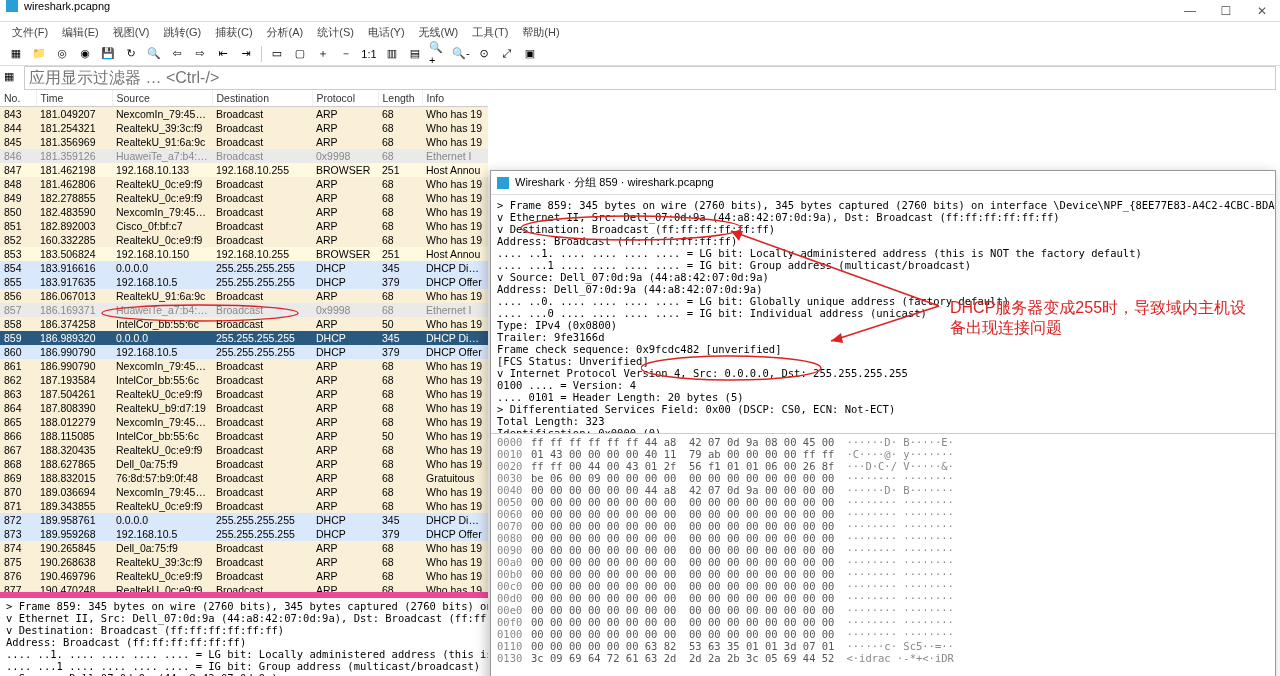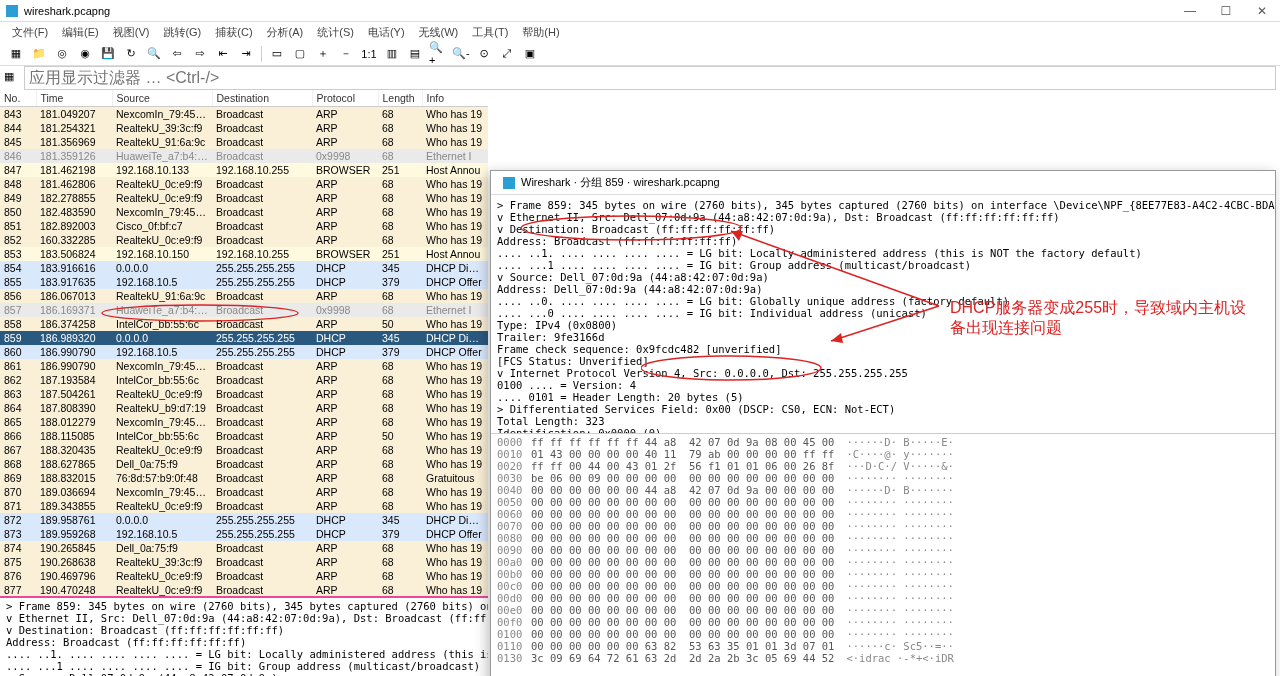--- a/index.html
+++ b/index.html
@@ -1,43 +1,43 @@
 <!DOCTYPE html>
 <html><head>
 <meta charset="utf-8">
 <style>
 * { margin: 0; padding: 0; box-sizing: border-box; }
 body { font-family: "Segoe UI", Tahoma, sans-serif; font-size: 11px; background: #fff; overflow: hidden; width: 1280px; height: 676px; position: relative; }
-.titlebar { height: 22px; background: #fff; border-bottom: 1px solid #ddd; display: flex; align-items: center; padding-left: 6px; }
+.titlebar { height: 22px; background: #fff; border-bottom: 1px solid #ddd; display: flex; align-items: flex-start; padding-left: 6px; }
 .titlebar .icon { width: 12px; height: 12px; background: #2a9fd6; margin-right: 6px; }
 .titlebar .ctl { position: absolute; right: 0; top: 0; display: flex; }
 .titlebar .ctl div { width: 36px; height: 22px; display: flex; align-items: center; justify-content: center; font-size: 12px; color: #555; }
 .menubar { height: 20px; display: flex; align-items: center; padding-left: 6px; gap: 2px; color: #444; }
 .menubar span { padding: 2px 6px; }
 .toolbar { height: 24px; display: flex; align-items: center; padding-left: 6px; gap: 3px; border-bottom: 1px solid #ddd; }
 .toolbar .tb { width: 20px; height: 20px; display: flex; align-items: center; justify-content: center; border: 1px solid transparent; }
 .toolbar .sep { width: 1px; height: 16px; background: #ccc; margin: 0 2px; }
 .filterbar { height: 24px; display: flex; align-items: center; padding: 0 4px; background: #fff; }
 .filterbar .fi { width: 16px; height: 16px; margin-right: 4px; }
 .filterbar input { flex: 1; border: 1px solid #ccc; padding: 2px 4px; font-size: 16px; }
 .main { position: relative; height: 586px; }
-.packetlist { position: absolute; left: 0; top: 0; width: 488px; height: 508px; overflow: hidden; border-bottom: 2px solid #ec4899; }
+.packetlist { position: absolute; left: 0; top: 0; width: 488px; height: 508px; overflow: hidden; border-bottom: 6px solid #ec4899; }
 .packetlist table { width: 100%; border-collapse: collapse; font-size: 10.5px; table-layout: fixed; }
 .packetlist th { text-align: left; padding: 2px 4px; background: #fff; border-bottom: 1px solid #ccc; border-right: 1px solid #eee; font-weight: normal; color: #333; position: sticky; top: 0; }
 .packetlist td { padding: 1px 4px; white-space: nowrap; overflow: hidden; text-overflow: ellipsis; }
 .packetlist tbody tr { height: 13px; }
 .c-arp { background: #faf0d7; margin-left: 38px; }
 .c-grey { background: #eaeaea; color: #888; }
 .c-dhcp { background: #dae8fc; }
 .c-browser { background: #fff9e0; }
 .c-sel { background: #2a597f !important; color: #fff; }
 .details-bottom { position: absolute; left: 0; top: 508px; width: 488px; height: 78px; overflow: hidden; padding: 2px 6px; font-family: Consolas, monospace; font-size: 10.5px; line-height: 12px; }
 .details-bottom .ln { white-space: nowrap; }
 .subwin { position: absolute; left: 490px; top: 80px; width: 786px; height: 560px; background: #fff; border: 1px solid #999; box-shadow: -3px 3px 12px rgba(0,0,0,0.25); }
-.sub-title { height: 24px; background: #fff; border-bottom: 1px solid #ddd; display: flex; align-items: center; padding-left: 12px; }
+.sub-title { height: 24px; background: #fff; border-bottom: 1px solid #ddd; display: flex; align-items: center; padding-left: 6px; }
 .sub-title .icon { width: 12px; height: 12px; background: #2a9fd6; margin-right: 6px; }
 .sub-tree { height: 238px; overflow: hidden; padding: 4px 6px; font-family: Consolas, monospace; font-size: 10.5px; line-height: 12px; }
 .sub-tree .ln { white-space: nowrap; }
 .sub-hex { height: 250px; overflow: hidden; padding: 2px 6px; font-family: Consolas, monospace; font-size: 10.5px; line-height: 12px; background: #fff; border-top: 1px solid #ccc; }
 .sub-hex .hln { white-space: pre; color: #555; }
 .sub-hex .off { color: #888; display: inline-block; width: 34px; }
 .sub-hex .asc { color: #888; margin-left: 12px; }
 .annot { position: absolute; left: 950px; top: 208px; color: #d22; font-size: 16px; font-weight: 500; line-height: 20px; pointer-events: none; }
 svg.overlay { position: absolute; pointer-events: none; }
 .arrow-line { stroke: #d22; stroke-width: 1.4; fill: none; }

